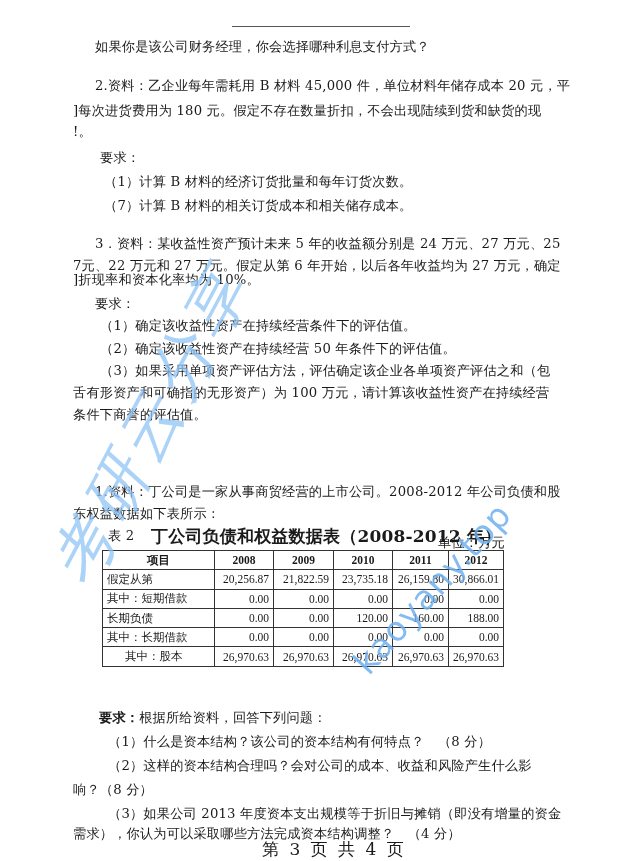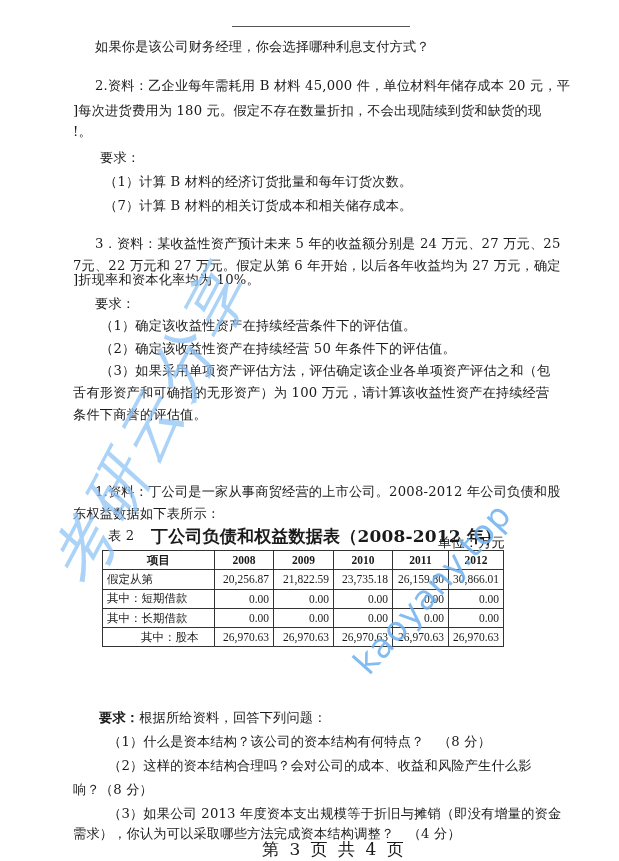--- a/index.html
+++ b/index.html
@@ -19,21 +19,21 @@
     font-size: 11.5px; font-family: "Liberation Serif", "DejaVu Serif", serif;
     border: 1.5px solid #222;
   }
   table.data td, table.data th {
     border: 1px solid #333; height: 19.3px; padding: 0 4px; box-sizing: border-box; white-space: nowrap;
   }
   table.data th { font-weight: bold; text-align: center; }
   table.data td.num { text-align: right; }
   table.data td.label { text-align: left; }
   table.data td.label.indent1 { }
-  table.data td.label.indent2 { padding-left: 38px; }
+  table.data td.label.indent2 { padding-left: 22px; }
   col.c0 { width: 112px; } col.c1 { width: 59px; } col.c2 { width: 60px; }
   col.c3 { width: 59px; } col.c4 { width: 56px; } col.c5 { width: 52px; }
 
   .wm { position: absolute; color: #8fc3f5; opacity: 0.75; pointer-events: none; white-space: nowrap; }
   .wm1 { left: 30px; top: 560px; font-size: 64px; font-family: "DejaVu Serif", serif; transform: rotate(-62deg); transform-origin: left top; font-style: italic; letter-spacing: 6px; }
   .wm2 { left: 345px; top: 655px; font-size: 34px; font-family: "DejaVu Sans", sans-serif; transform: rotate(-48deg); transform-origin: left top; letter-spacing: 1px; color: #6fb1f0; opacity: 0.85; }
 </style>
 </head>
 <body>
 
@@ -99,20 +99,28 @@
         </tr>
         <tr>
           <td class="label indent1">其中：短期借款</td>
           <td class="num">0.00</td>
           <td class="num">0.00</td>
           <td class="num">0.00</td>
           <td class="num">0.00</td>
           <td class="num">0.00</td>
         </tr>
         <tr>
+          <td class="label">长期负债</td>
+          <td class="num">0.00</td>
+          <td class="num">0.00</td>
+          <td class="num">120.00</td>
+          <td class="num">160.00</td>
+          <td class="num">188.00</td>
+        </tr>
+        <tr>
           <td class="label indent1">其中：长期借款</td>
           <td class="num">0.00</td>
           <td class="num">0.00</td>
           <td class="num">0.00</td>
           <td class="num">0.00</td>
           <td class="num">0.00</td>
         </tr>
         <tr>
           <td class="label indent2">其中：股本</td>
           <td class="num">26,970.63</td>

